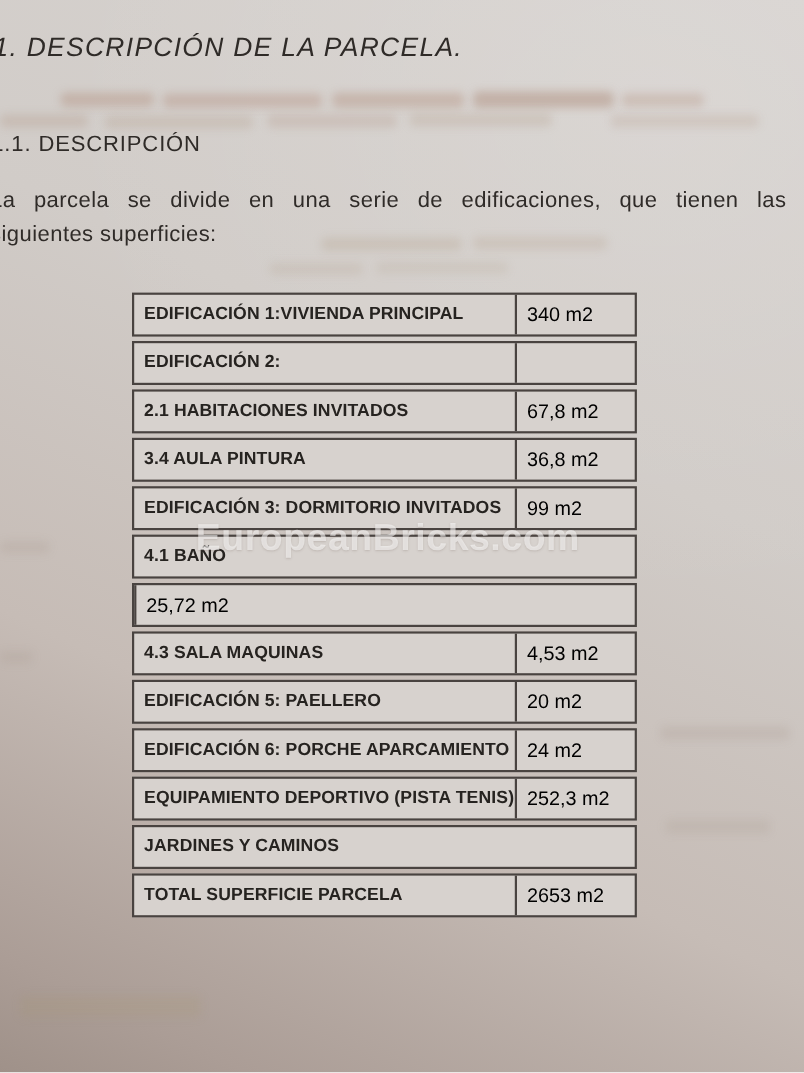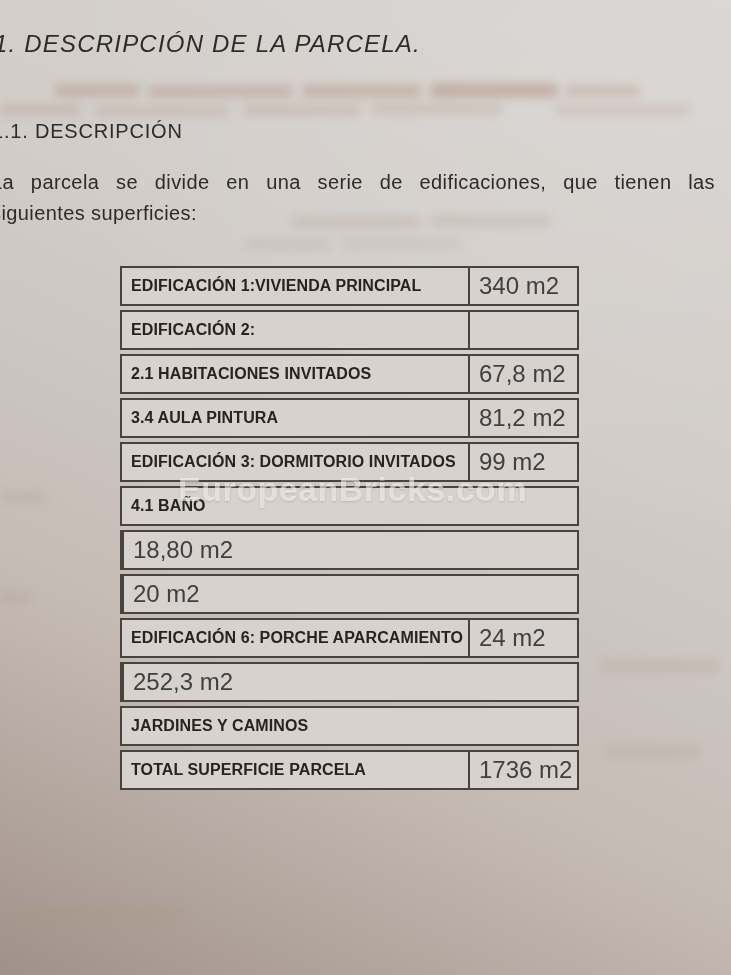--- a/index.html
+++ b/index.html
@@ -85,22 +85,22 @@
     padding-left: 9px;
     font-weight: bold;
     font-size: 16px;
     letter-spacing: 0.1px;
     color: #262320;
   }
   .tvalue {
     flex: 1;
     border-left: 2px solid #494340;
     padding-left: 9px;
-    font-size: 24px;
-    color: #404040;
+    font-size: 18px;
+    color: #000000;
   }
   .watermark {
     position: absolute;
     left: 178px;
     top: 470px;
     font-size: 34px;
     font-weight: bold;
     letter-spacing: 0.5px;
     color: rgba(255,255,255,0.55);
     text-shadow: 0 1px 2px rgba(120,105,95,0.25);
@@ -153,56 +153,62 @@
         <div class="tcell tvalue"></div>
       </div>
 
       <div class="trow">
         <div class="tcell tlabel">2.1 HABITACIONES INVITADOS</div>
         <div class="tcell tvalue">67,8 m2</div>
       </div>
 
       <div class="trow">
         <div class="tcell tlabel">3.4 AULA PINTURA</div>
-        <div class="tcell tvalue">81,2 m2</div>
+        <div class="tcell tvalue">36,8 m2</div>
       </div>
 
       <div class="trow">
         <div class="tcell tlabel">EDIFICACIÓN 3: DORMITORIO INVITADOS</div>
         <div class="tcell tvalue">99 m2</div>
       </div>
 
 
       <div class="trow">
         <div class="tcell tlabel">4.1 BAÑO</div>
       </div>
 
       <div class="trow">
-        <div class="tcell tvalue">18,80 m2</div>
-      </div>
-
-
-      <div class="trow">
+        <div class="tcell tvalue">25,72 m2</div>
+      </div>
+
+      <div class="trow">
+        <div class="tcell tlabel">4.3 SALA MAQUINAS</div>
+        <div class="tcell tvalue">4,53 m2</div>
+      </div>
+
+      <div class="trow">
+        <div class="tcell tlabel">EDIFICACIÓN 5: PAELLERO</div>
         <div class="tcell tvalue">20 m2</div>
       </div>
 
       <div class="trow">
         <div class="tcell tlabel">EDIFICACIÓN 6: PORCHE APARCAMIENTO</div>
         <div class="tcell tvalue">24 m2</div>
       </div>
 
       <div class="trow">
+        <div class="tcell tlabel">EQUIPAMIENTO DEPORTIVO (PISTA TENIS)</div>
         <div class="tcell tvalue">252,3 m2</div>
       </div>
 
       <div class="trow">
         <div class="tcell tlabel">JARDINES Y CAMINOS</div>
       </div>
 
       <div class="trow">
         <div class="tcell tlabel">TOTAL SUPERFICIE PARCELA</div>
-        <div class="tcell tvalue">1736 m2</div>
+        <div class="tcell tvalue">2653 m2</div>
       </div>
     </div>
 
   <div class="watermark">EuropeanBricks.com</div>
 
 </div>
 
 </body></html>

